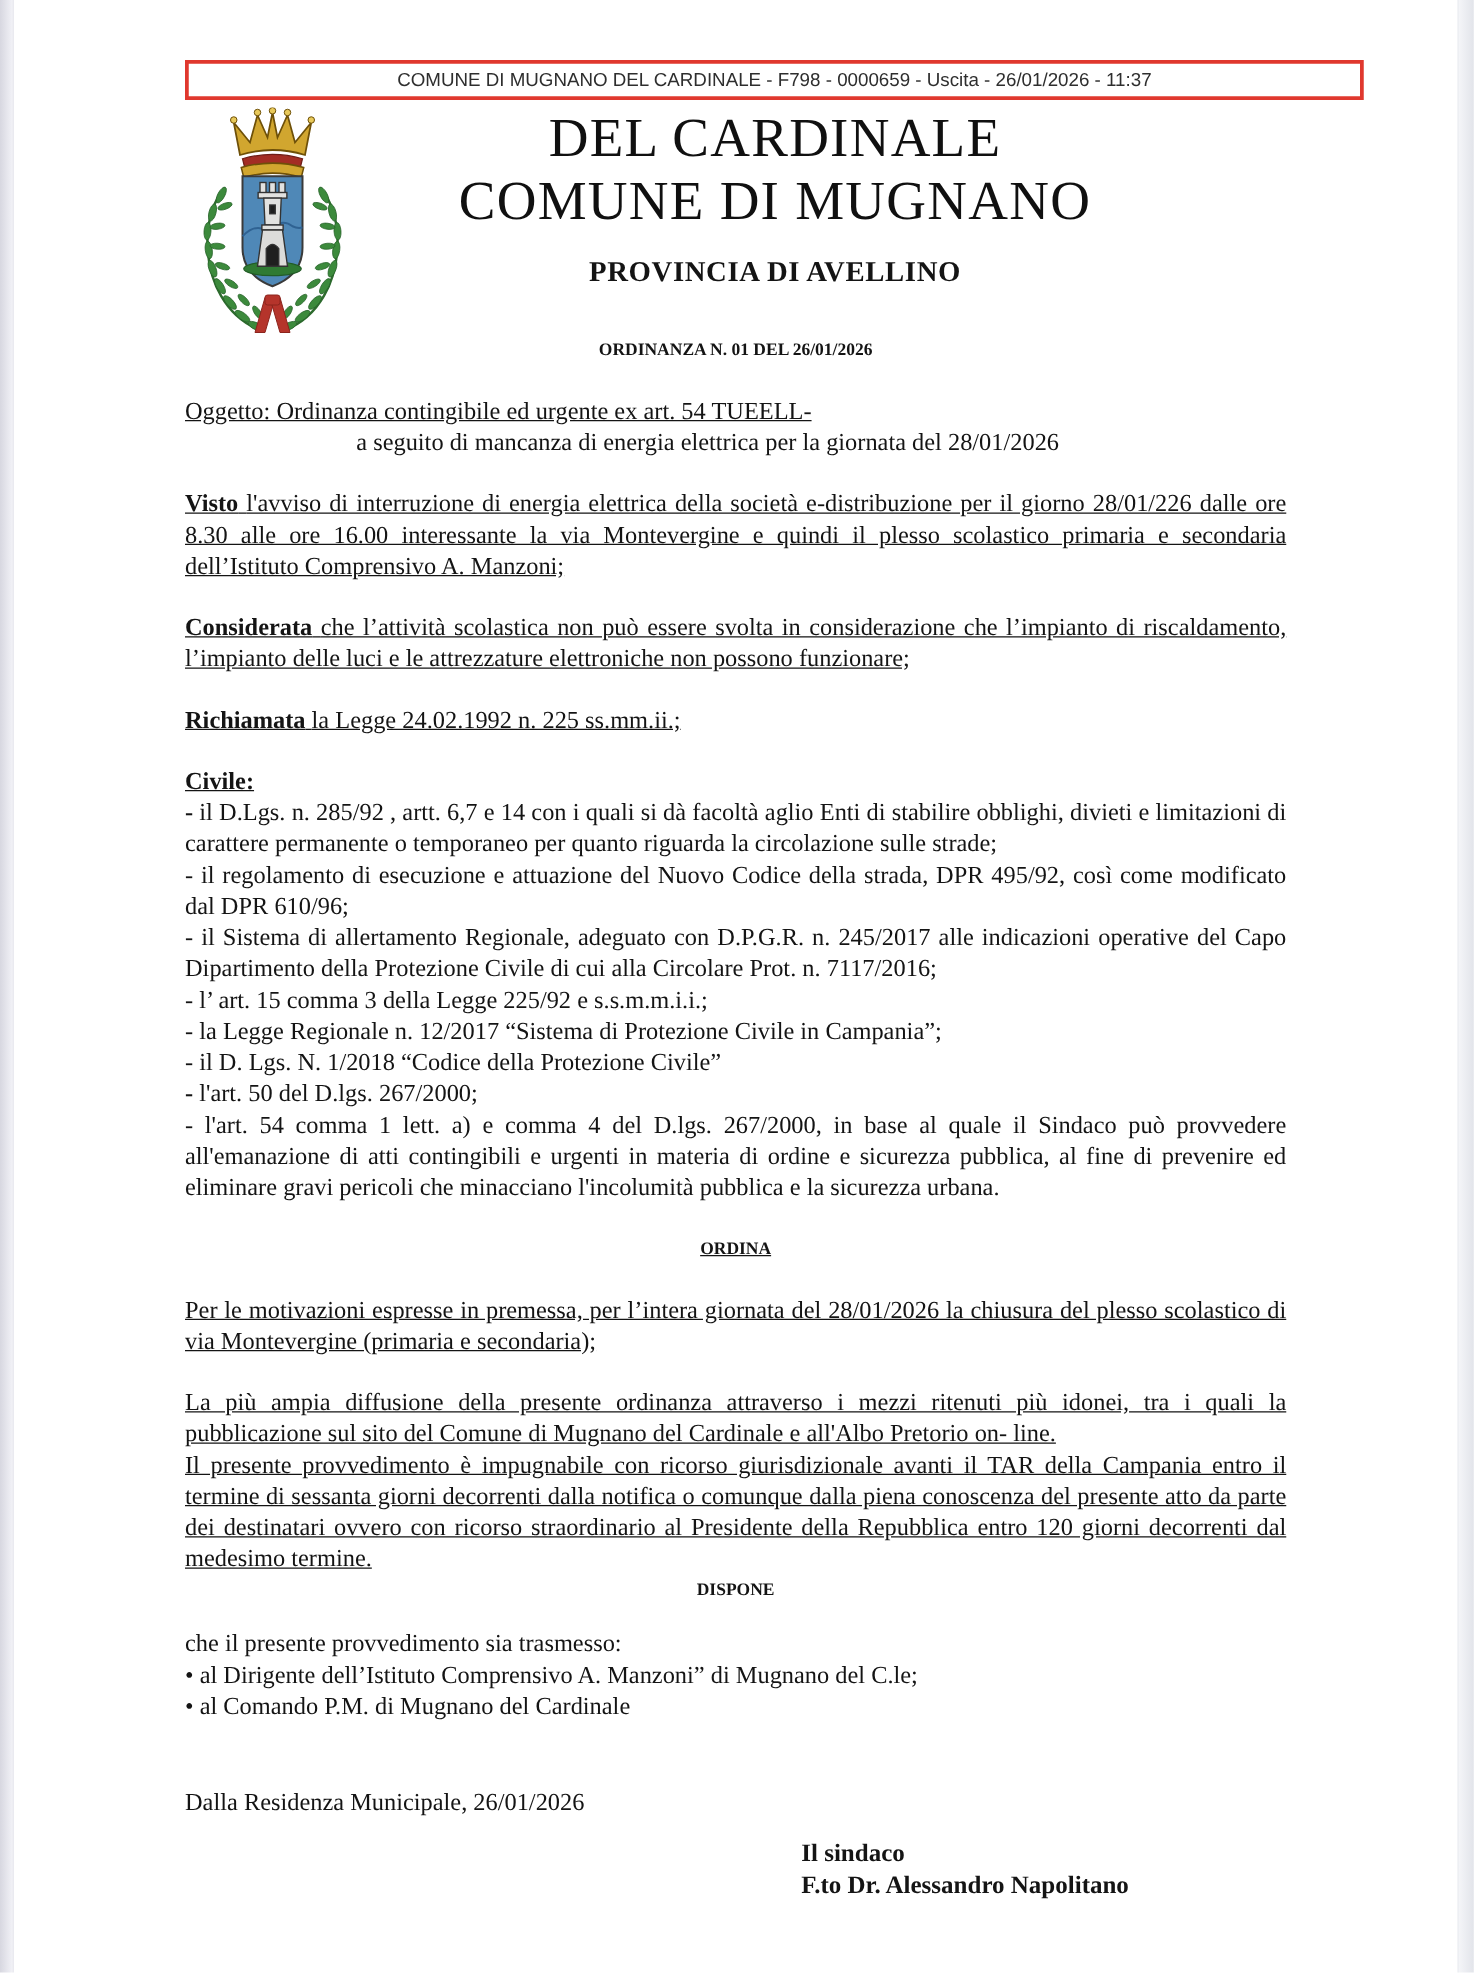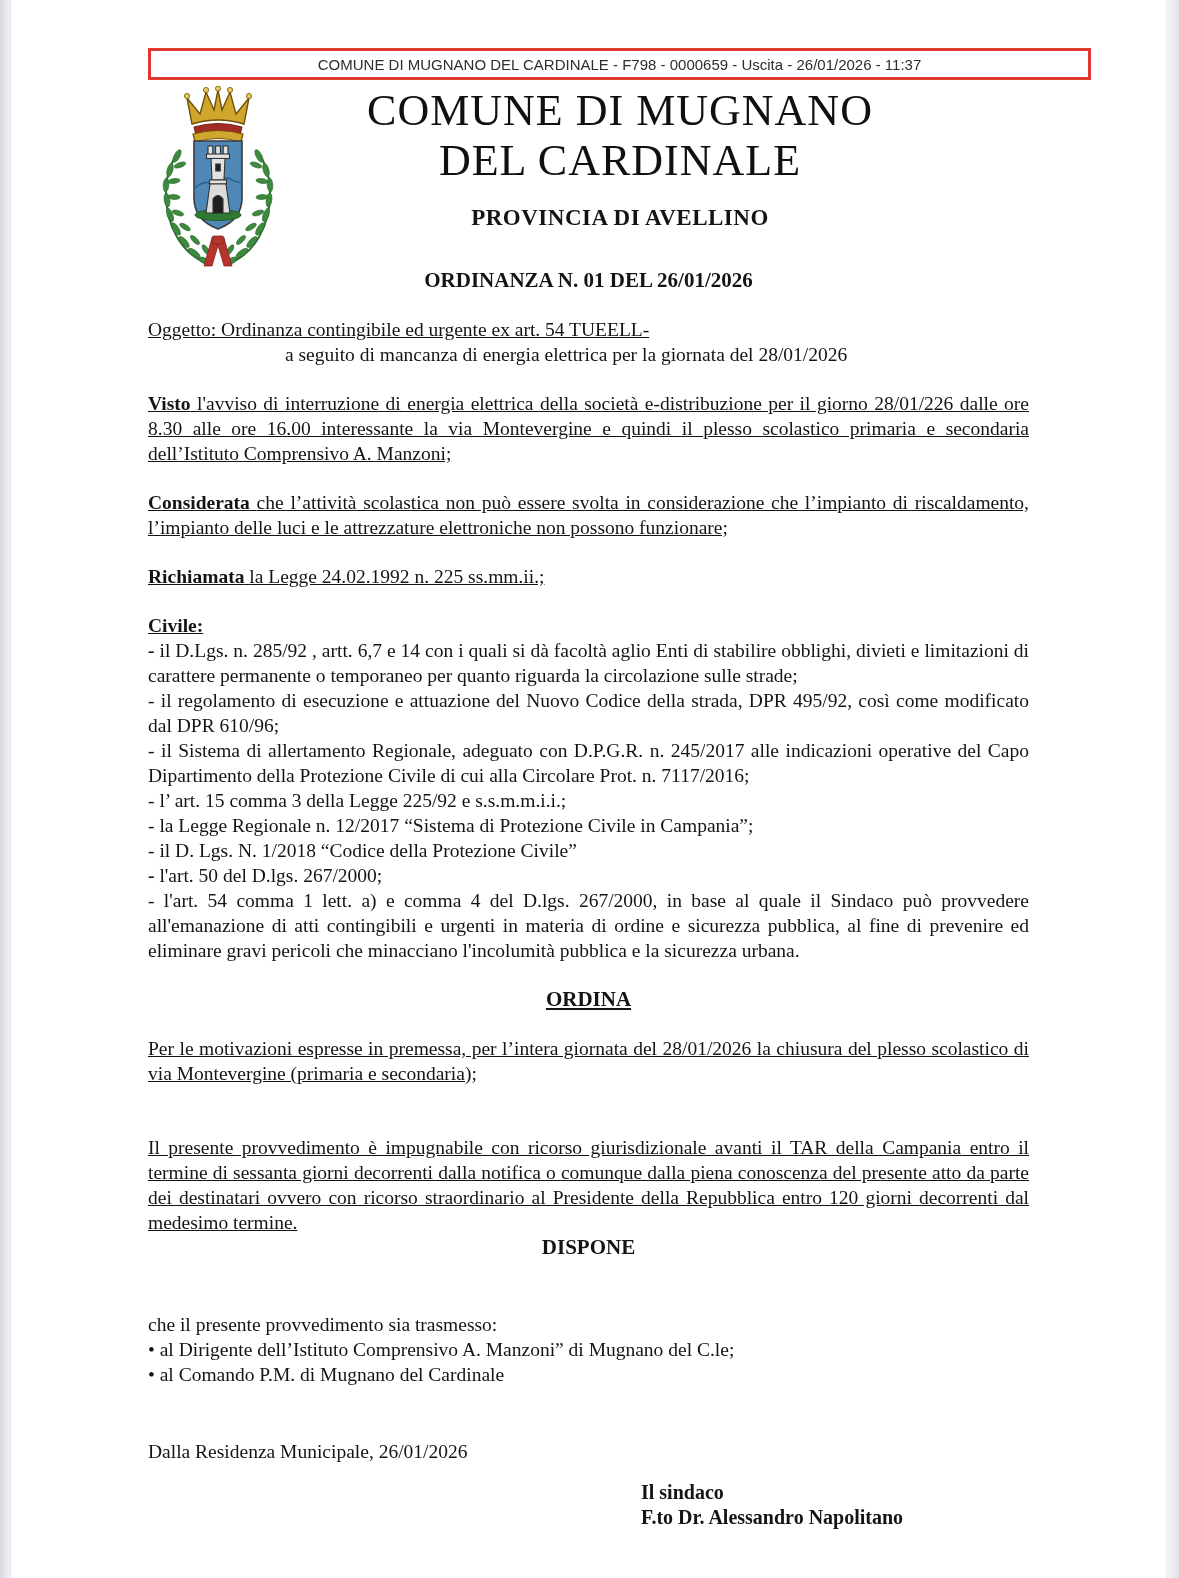--- a/index.html
+++ b/index.html
@@ -54,29 +54,29 @@
     letter-spacing:0.5px;
   }
   .content{
     position:absolute;left:148px;top:268px;width:881px;
     font-size:19.5px;
     line-height:25px;
   }
   .heading-center{
     text-align:center;
     font-weight:bold;
-    font-size:21px;
+    font-size:14px;
   }
   .para{margin:0;}
   .mt{margin-top:24px;text-decoration:underline;}
   .justify{text-align:justify;}
   .subject-indent{padding-left:137px;}
   b.lbl{font-weight:bold;}
   .dash-bold{font-weight:bold;}
-  .dispone-intro{margin-top:52px;}
+  .dispone-intro{margin-top:18px;}
   .closing{margin-top:52px;}
   .signature-block{
     margin-top:16px;
     margin-left:auto;
     margin-right:58px;
     width:330px;
     font-weight:bold;
     font-size:20px;
     line-height:25px;
   }
@@ -165,22 +165,22 @@
           <path d="M59 72.5 L73 72.5 L72 94 L60 94 Z"></path>
           <rect x="57.5" y="94" width="17" height="4"></rect>
           <path d="M58 98 L74 98 L78 127 L54 127 Z" fill="#dcdcda"></path>
           <rect x="63.8" y="78" width="4.4" height="7" fill="#1f1f1f"></rect>
           <path d="M61 127 L61 113 Q66 106 71 113 L71 127 Z" fill="#1f1f1f"></path>
         </g>
       </g>
     </svg>
   </div>
 
+  <div class="title-line">DEL CARDINALE</div>
   <div class="title-line">COMUNE DI MUGNANO</div>
-  <div class="title-line">DEL CARDINALE</div>
   <div class="province">PROVINCIA DI AVELLINO</div>
 </div>
 
 <div class="content">
 
   <div class="heading-center">ORDINANZA N. 01 DEL 26/01/2026</div>
 
   <p class="para mt">
     <span>Oggetto: Ordinanza contingibile ed urgente ex art. 54 TUEELL-</span><br>
     <span class="subject-indent" style="display:inline-block;">a seguito di mancanza di energia elettrica per la giornata del 28/01/2026</span>
@@ -235,21 +235,21 @@
   <p class="para justify">
     <span>-</span>
     <span>l'art. 54 comma 1 lett. a) e comma 4 del D.lgs. 267/2000, in base al quale il Sindaco può provvedere all'emanazione di atti contingibili e urgenti in materia di ordine e sicurezza pubblica, al fine di prevenire ed eliminare gravi pericoli che minacciano l'incolumità pubblica e la sicurezza urbana.</span>
   </p>
 
   <div class="heading-center mt">ORDINA</div>
 
   <p class="para mt justify">Per le motivazioni espresse in premessa, per l’intera giornata del 28/01/2026 la chiusura del plesso scolastico di via Montevergine (primaria e secondaria);</p>
 
   <p class="para mt justify">
-    <br>
+    <span>La più ampia diffusione della presente ordinanza attraverso i mezzi ritenuti più idonei, tra i quali la pubblicazione sul sito del Comune di Mugnano del Cardinale e all'Albo Pretorio on- line.</span><br>
     <span>Il presente provvedimento è impugnabile con ricorso giurisdizionale avanti il TAR della Campania entro il termine di sessanta giorni decorrenti dalla notifica o comunque dalla piena conoscenza del presente atto da parte dei destinatari ovvero con ricorso straordinario al Presidente della Repubblica entro 120 giorni decorrenti dal medesimo termine.</span>
   </p>
 
   <div class="heading-center">DISPONE</div>
 
   <p class="para dispone-intro">che il presente provvedimento sia trasmesso:</p>
   <p class="para">
     <span>•</span>
     <span>al Dirigente dell’Istituto Comprensivo A. Manzoni” di Mugnano del C.le;</span>
   </p>

